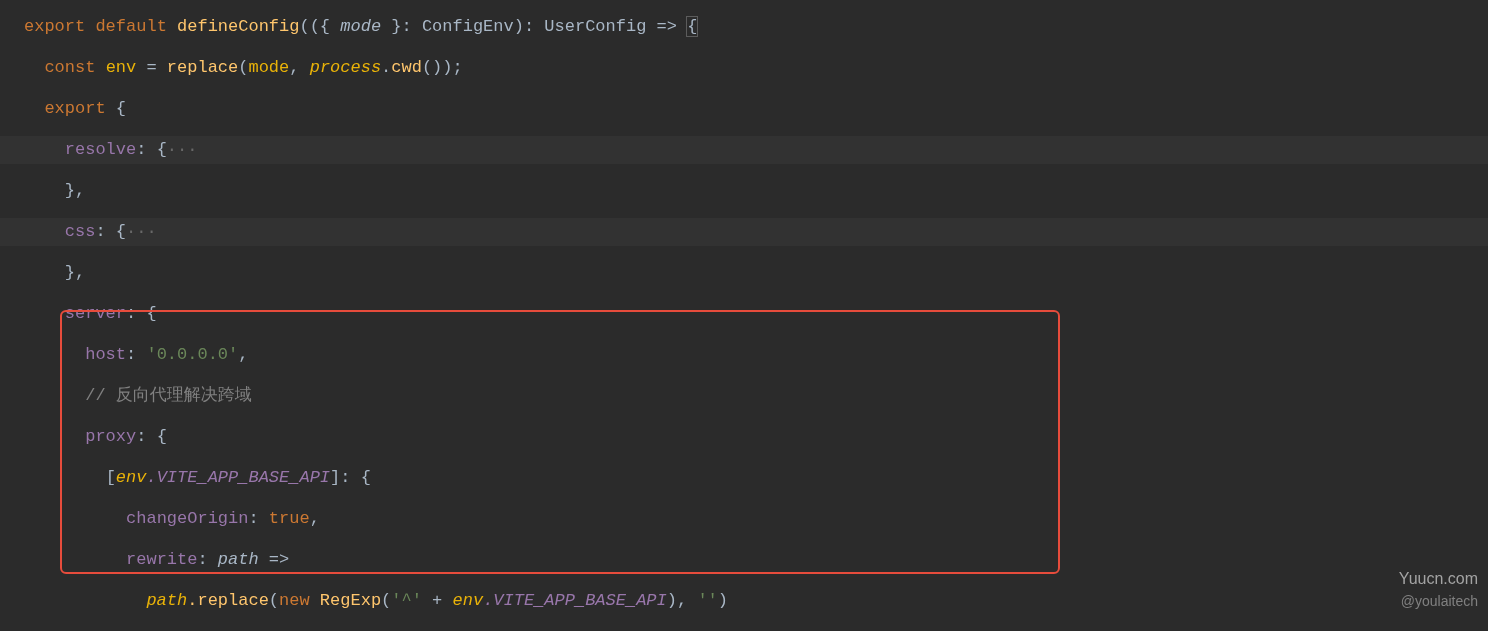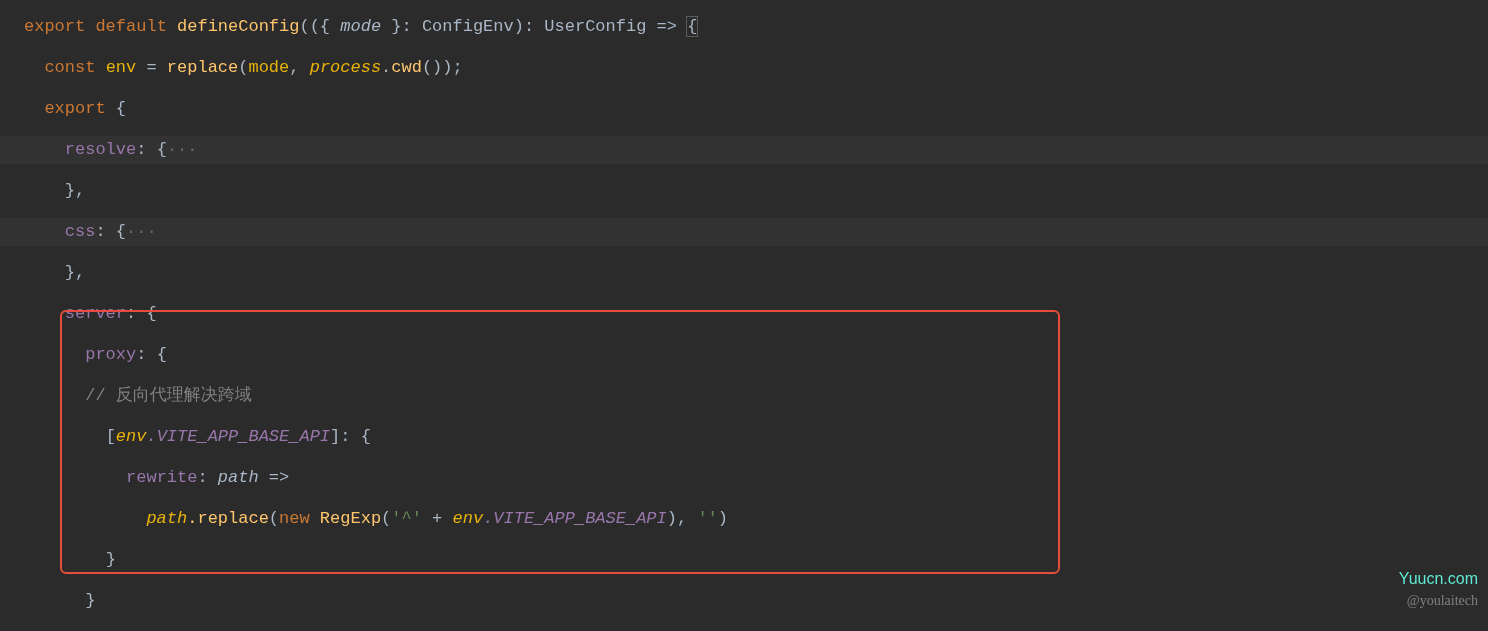--- a/index.html
+++ b/index.html
@@ -50,51 +50,53 @@
     .red-box {
       position: absolute;
       border: 2px solid #e74c3c;
       border-radius: 6px;
       pointer-events: none;
     }
     .watermark {
       position: absolute;
       right: 10px;
       bottom: 38px;
-      color: #5eead4;
+      color: #a3a3a3;
       font-size: 16px;
       font-family: Arial, sans-serif;
     }
     .watermark2 {
       position: absolute;
       right: 10px;
       bottom: 16px;
       color: #808080;
       font-size: 14px;
-      font-family: Liberation Serif, serif;
+      font-family: Liberation Sans, sans-serif;
     }
     .bracket-marker {
       outline: 1px solid #5c5c5c;
     }
   </style>
 </head>
 <body>
 
 <div class="editor">
 <div class="line"><span class="keyword">export</span> <span class="keyword">default</span> <span class="function">defineConfig</span><span class="punct">(({ </span><span class="param italic">mode</span><span class="punct"> }: </span><span class="type">ConfigEnv</span><span class="punct">): </span><span class="type">UserConfig</span><span class="punct"> =&gt; </span><span class="brace bracket-marker">{</span></div>
 <div class="line">  <span class="const-kw">const</span> <span class="ident">env</span><span class="punct"> = </span><span class="function">replace</span><span class="punct">(</span><span class="ident">mode</span><span class="punct">, </span><span class="ident italic">process</span><span class="punct">.</span><span class="function">cwd</span><span class="punct">());</span></div>
 <div class="line">  <span class="keyword">export</span><span class="brace"> {</span></div>
 <div class="line highlight-line">    <span class="property">resolve</span><span class="punct">: {</span><span class="fold">···</span></div>
 <div class="line">    <span class="punct">},</span></div>
 <div class="line highlight-line">    <span class="property">css</span><span class="punct">: {</span><span class="fold">···</span></div>
 <div class="line">    <span class="punct">},</span></div>
 <div class="line">    <span class="property">server</span><span class="punct">: {</span></div>
+<div class="line">      <span class="property">host</span><span class="punct">: </span><span class="string">'0.0.0.0'</span><span class="punct">,</span></div>
+<div class="line">      <span class="comment">// 反向代理解决跨域</span></div>
 <div class="line">      <span class="property">proxy</span><span class="punct">: {</span></div>
-<div class="line">      <span class="comment">// 反向代理解决跨域</span></div>
 <div class="line">        <span class="punct">[</span><span class="ident italic">env</span><span class="env-prop">.VITE_APP_BASE_API</span><span class="punct">]: {</span></div>
+<div class="line">          <span class="property">changeOrigin</span><span class="punct">: </span><span class="boolean">true</span><span class="punct">,</span></div>
 <div class="line">          <span class="property">rewrite</span><span class="punct">: </span><span class="param italic">path</span><span class="punct"> =&gt;</span></div>
 <div class="line">            <span class="ident italic">path</span><span class="function">.replace</span><span class="punct">(</span><span class="keyword">new</span><span class="function"> RegExp</span><span class="punct">(</span><span class="string">'^'</span><span class="punct"> + </span><span class="ident italic">env</span><span class="env-prop">.VITE_APP_BASE_API</span><span class="punct">), </span><span class="string">''</span><span class="punct">)</span></div>
 <div class="line">        <span class="punct">}</span></div>
 <div class="line">      <span class="punct">}</span></div>
 <div class="line">    <span class="punct">},</span></div>
 </div>
 
 <div class="red-box" style="left:60px; top:310px; width:1000px; height:264px;"></div>
 
 <div class="watermark">Yuucn.com</div>

